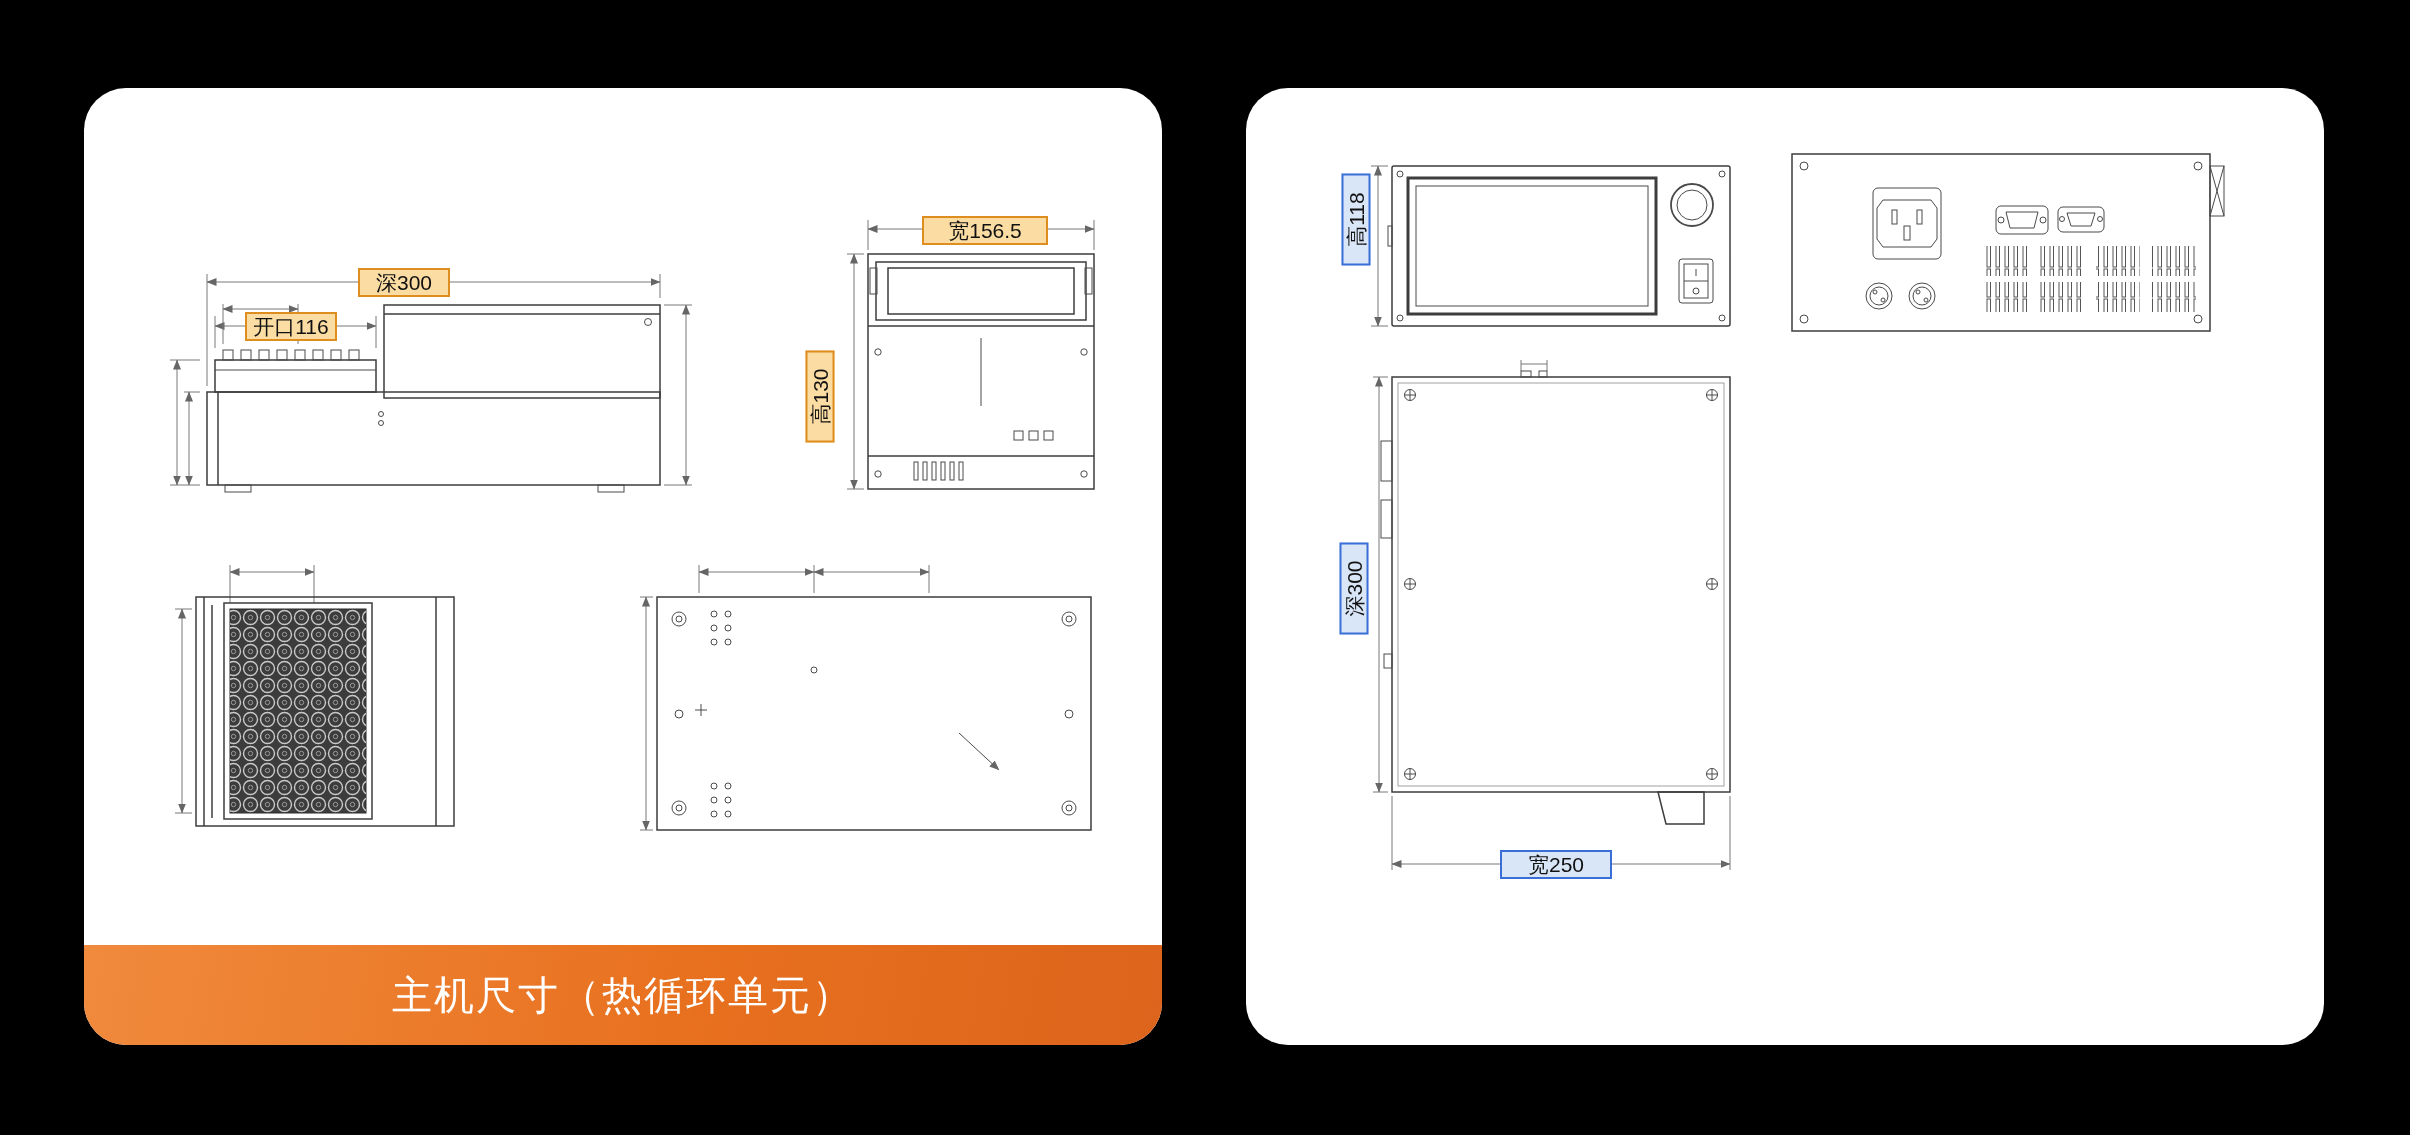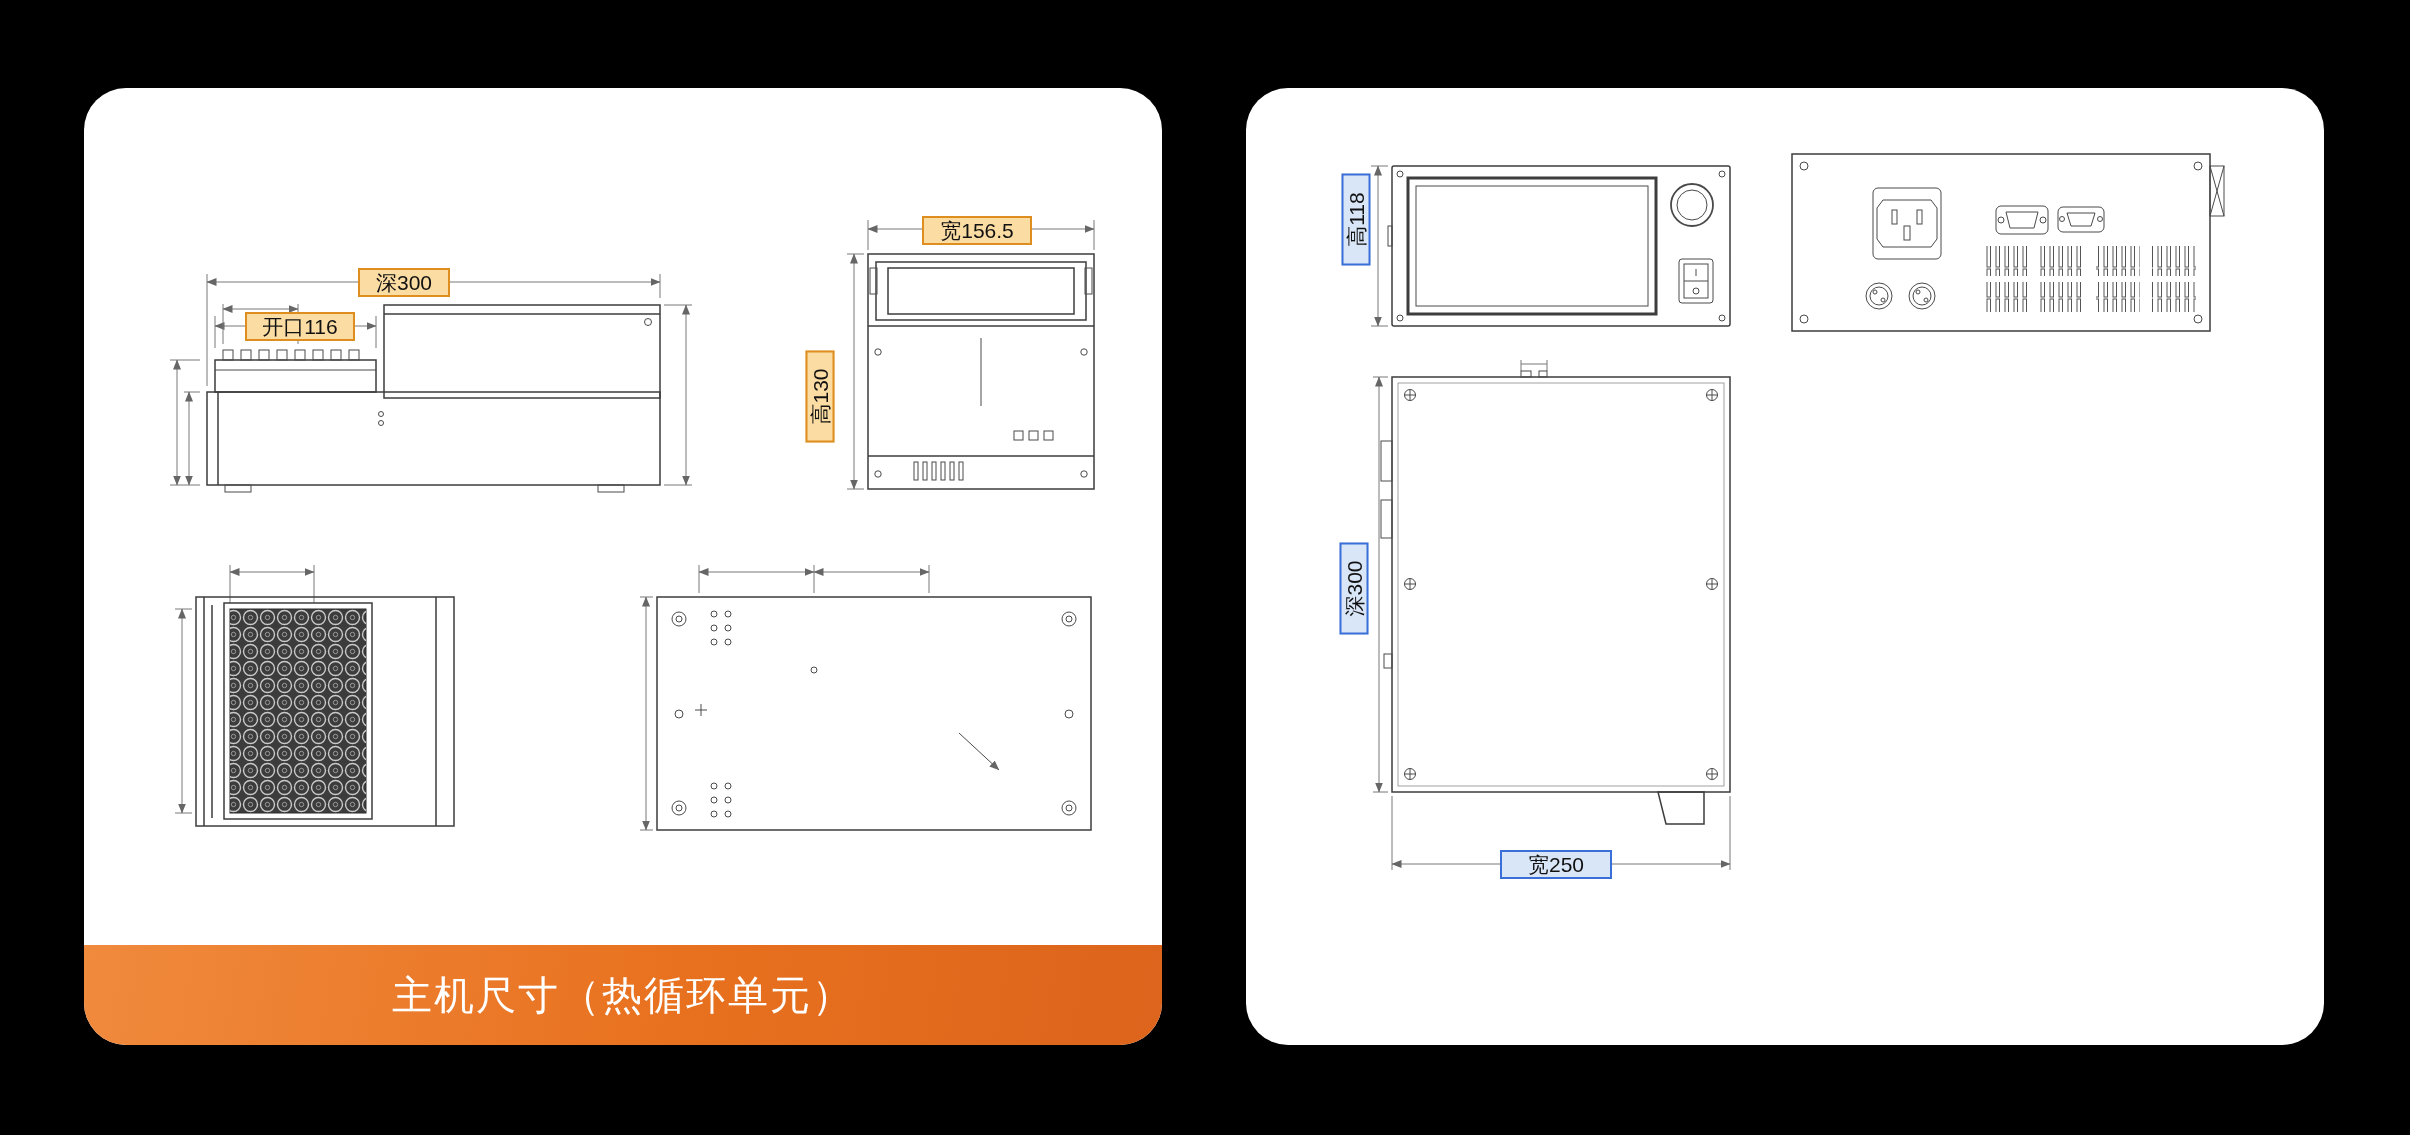--- a/index.html
+++ b/index.html
@@ -216,22 +216,22 @@
       <circle cx="75" cy="256" r="3"></circle>
         <circle cx="89" cy="256" r="3"></circle>
       <circle cx="175" cy="112" r="3"></circle>
       <line x1="56" y1="152" x2="68" y2="152"></line>
         <line x1="62" y1="146" x2="62" y2="158"></line>
       <line x1="320" y1="175" x2="360" y2="212" marker-end="url(#arwD)"></line>
     </g>
   </svg>
 
   <div class="dim-label orange" style="left:274px;top:180px;width:92px">深300</div>
-  <div class="dim-label orange" style="left:161px;top:224px;width:110px">开口116</div>
-  <div class="dim-label orange" style="left:838px;top:128px;width:110px">宽156.5</div>
+  <div class="dim-label orange" style="left:161px;top:224px;width:92px">开口116</div>
+  <div class="dim-label orange" style="left:838px;top:128px;width:126px">宽156.5</div>
   <div class="dim-label orange vertical" style="left:690px;top:294px;width:92px">高130</div>
 
   <div class="banner orange">
     <span>主机尺寸（热循环单元）</span>
   </div>
 </div>
 
 <div class="card right">
 
   <svg class="drw" style="left:120px;top:70px" width="380" height="180" viewBox="0 0 380 180">

